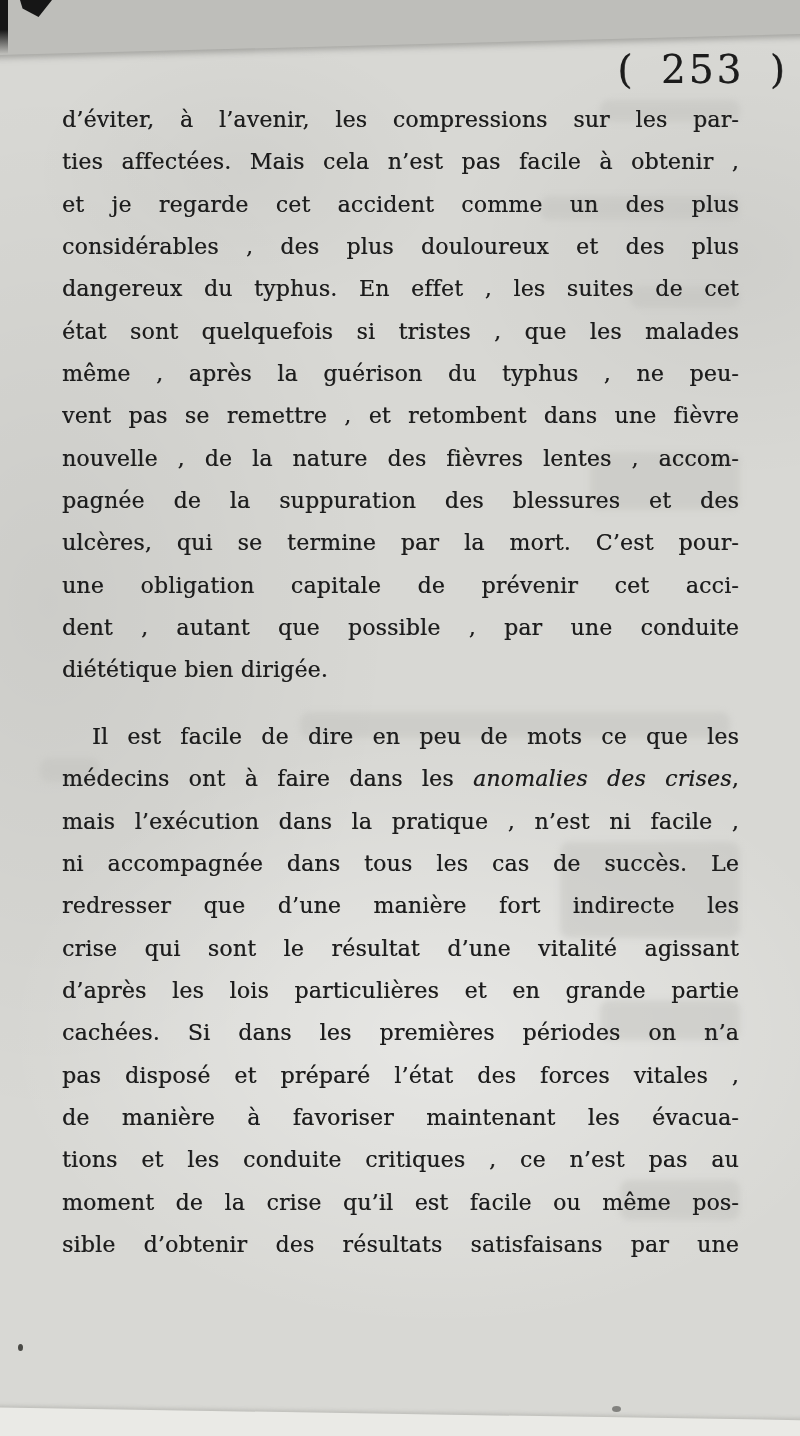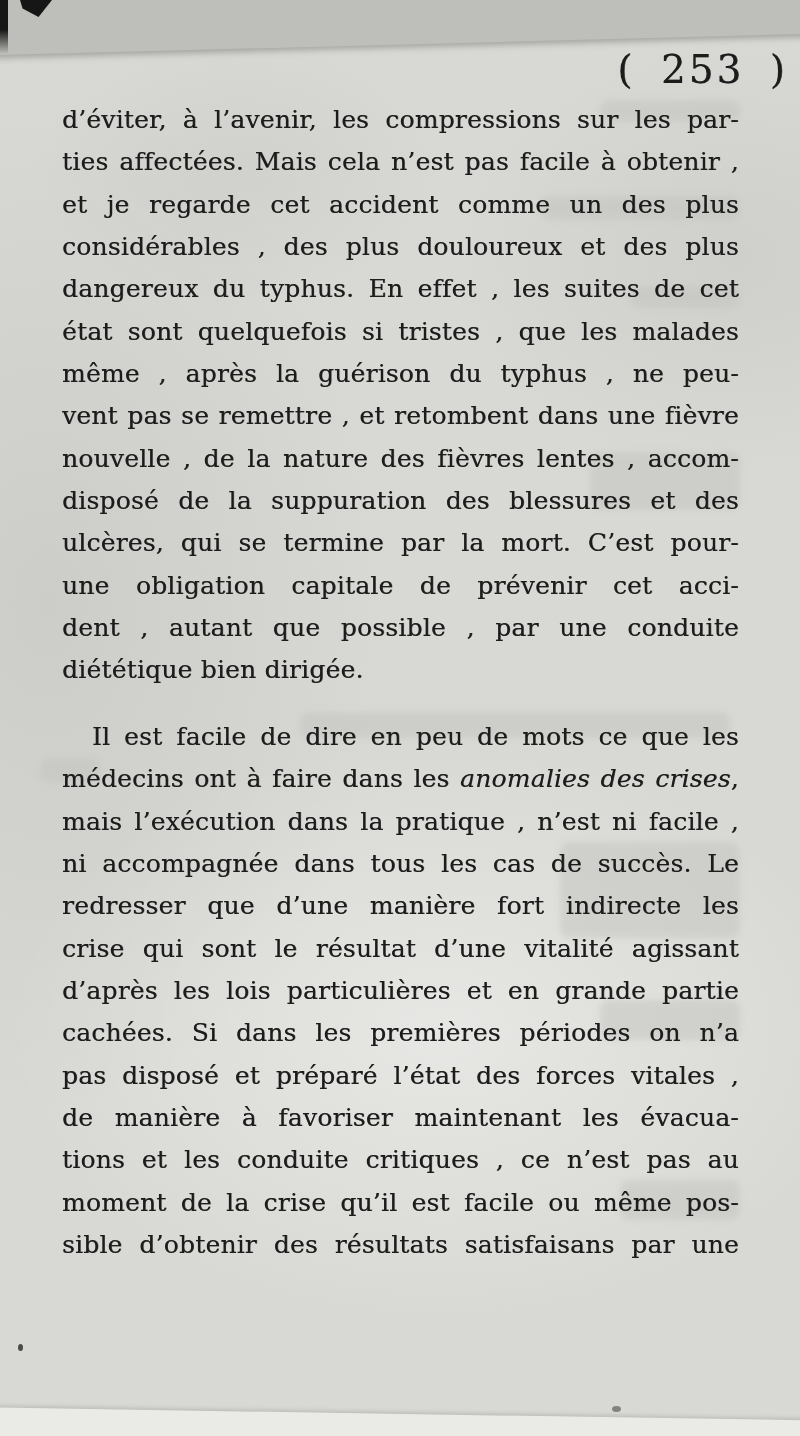--- a/index.html
+++ b/index.html
@@ -41,21 +41,21 @@
     background:var(--bottom-edge);transform:rotate(0.9deg);
     box-shadow:0 -2px 4px rgba(150,150,146,.4);
   }
   .page-number{
     position:absolute;top:47px;left:0;width:788px;text-align:right;
     font-size:39px;letter-spacing:3px;word-spacing:10px;
     text-shadow:0.4px 0.4px 0.3px rgba(25,25,25,.6);
   }
   .text-block{position:absolute;left:62px;top:99px;width:677px;}
   .line{
-    font-size:25px;line-height:42.35px;height:42.35px;overflow:hidden;
+    font-size:22px;line-height:42.35px;height:42.35px;overflow:hidden;
     text-align:justify;text-align-last:justify;
     letter-spacing:.2px;
     text-shadow:0.4px 0.4px 0.3px rgba(25,25,25,.62);
   }
   .line.para-end{text-align-last:left;}
   .line.indent{text-indent:30px;margin-top:24px;}
   .it{font-style:italic;}
   .bleed{
     position:absolute;background:var(--bleed);opacity:.5;
     filter:blur(3px);border-radius:9px;
@@ -87,21 +87,21 @@
 <div class="text-block">
     <div class="line"><span>d’éviter, à l’avenir, les compressions sur les par-</span></div>
     <div class="line"><span>ties affectées. Mais cela n’est pas facile à obtenir ,</span></div>
     <div class="line"><span>et je regarde cet accident comme un des plus</span></div>
     <div class="line"><span>considérables , des plus douloureux et des plus</span></div>
     <div class="line"><span>dangereux du typhus. En effet , les suites de cet</span></div>
     <div class="line"><span>état sont quelquefois si tristes , que les malades</span></div>
     <div class="line"><span>même , après la guérison du typhus , ne peu-</span></div>
     <div class="line"><span>vent pas se remettre , et retombent dans une fièvre</span></div>
     <div class="line"><span>nouvelle , de la nature des fièvres lentes , accom-</span></div>
-    <div class="line"><span>disposé de la suppuration des blessures et des</span></div>
+    <div class="line"><span>pagnée de la suppuration des blessures et des</span></div>
     <div class="line"><span>ulcères, qui se termine par la mort. C’est pour-</span></div>
     <div class="line"><span>une obligation capitale de prévenir cet acci-</span></div>
     <div class="line"><span>dent , autant que possible , par une conduite</span></div>
     <div class="line para-end"><span>diététique bien dirigée.</span></div>
     <div class="line indent"><span>Il est facile de dire en peu de mots ce que les</span></div>
     <div class="line"><span>médecins ont à faire dans les </span><span class="it">anomalies des crises</span><span>,</span></div>
     <div class="line"><span>mais l’exécution dans la pratique , n’est ni facile ,</span></div>
     <div class="line"><span>ni accompagnée dans tous les cas de succès. Le</span></div>
     <div class="line"><span>redresser que d’une manière fort indirecte les</span></div>
     <div class="line"><span>crise qui sont le résultat d’une vitalité agissant</span></div>

